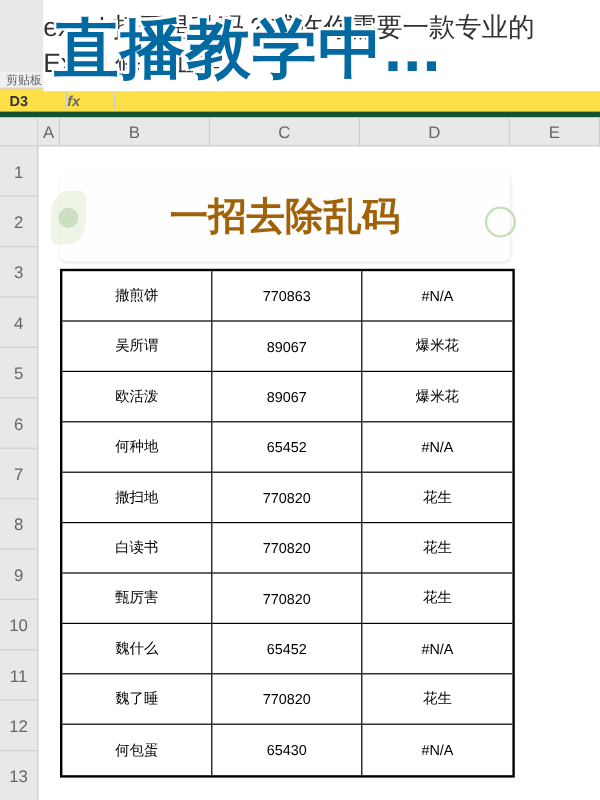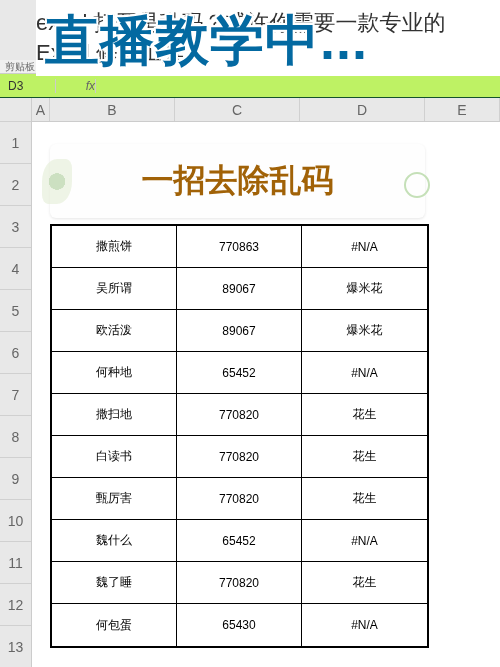--- a/index.html
+++ b/index.html
@@ -6,23 +6,23 @@
     body { width: 500px; height: 667px; overflow: hidden; font-family: "Microsoft YaHei", Arial, sans-serif; background: #e8e8e8; position: relative; }
     
     .article-title { position: absolute; top: 0; left: 0; right: 0; padding: 8px 0; font-size: 22px; font-weight: normal; color: #333; z-index: 1; background: #fff; margin-left: 36px; }
     
     .overlay-title { position: absolute; top: 5px; left: 45px; font-size: 54px; font-weight: 900; color: #0369a1; text-shadow: -2px -2px 0 #fff, 2px -2px 0 #fff, -2px 2px 0 #fff, 2px 2px 0 #fff; z-index: 10; letter-spacing: 1px; }
     
     .excel-window { position: absolute; top: 60px; left: 0; right: 0; bottom: 0; background: #f5f5f5; }
     
     .toolbar { height: 14px; background: #f0f0f0; border-bottom: 1px solid #ccc; display: flex; font-size: 10px; color: #666; padding: 0 5px; gap: 20px; }
     
-    .formula-bar { height: 24px; background: #bef264; border-bottom: 1px solid #14532d; display: flex; align-items: center; font-size: 12px; }
+    .formula-bar { height: 24px; background: #fde047; border-bottom: 5px solid #14532d; display: flex; align-items: center; font-size: 12px; font-weight: bold; }
     .cell-ref { width: 56px; border-right: 1px solid #ccc; padding: 0 8px; color: #333; font-size: 12px; }
-    .fx-icon { width: 40px; text-align: right; font-style: italic; color: #666; border-right: 1px solid #ccc; font-size: 12px; }
+    .fx-icon { width: 40px; text-align: left; font-style: italic; color: #666; border-right: 1px solid #ccc; font-size: 12px; }
     .formula-text { padding: 0 8px; color: #333; font-size: 11.5px; flex: 1; }
     
     .sheet { display: flex; background: #fff; }
     .row-headers { width: 32px; background: #e8e8e8; border-right: 1px solid #ccc; }
     .row-headers div { height: 42px; display: flex; align-items: center; justify-content: center; font-size: 14px; color: #666; border-bottom: 1px solid #d0d0d0; }
     .row-headers div:first-child { height: 24px; }
     
     .col-headers { display: flex; height: 24px; background: #e8e8e8; border-bottom: 1px solid #ccc; }
     .col-headers div { display: flex; align-items: center; justify-content: center; font-size: 14px; color: #666; border-right: 1px solid #d0d0d0; }
     .col-A { width: 18px; }

